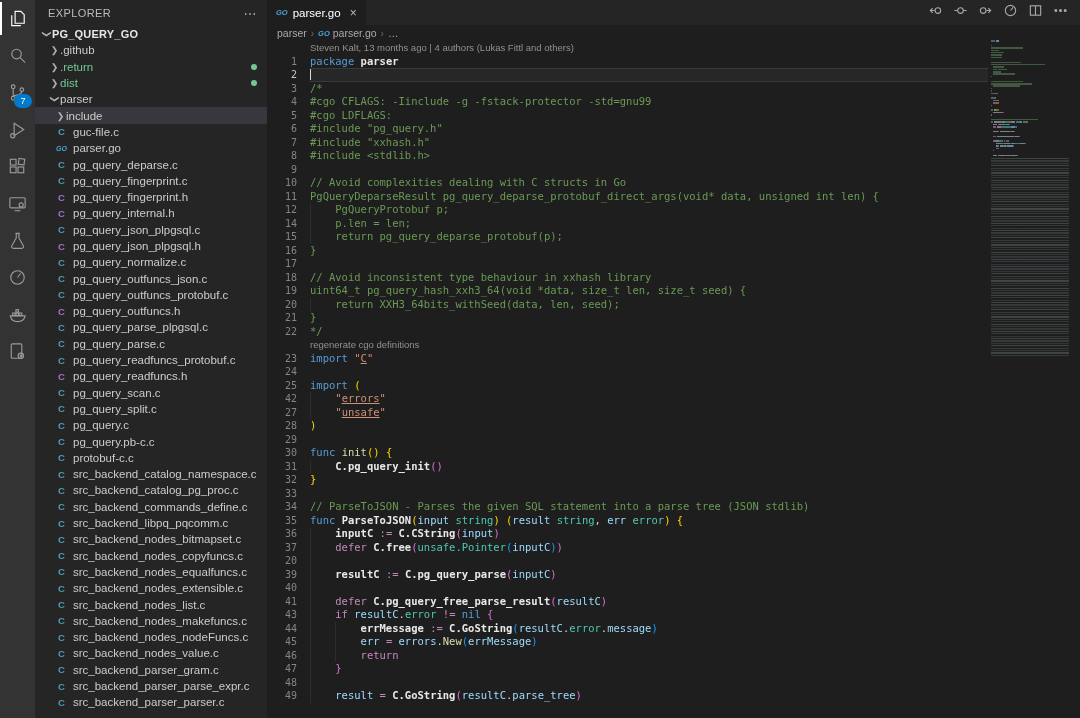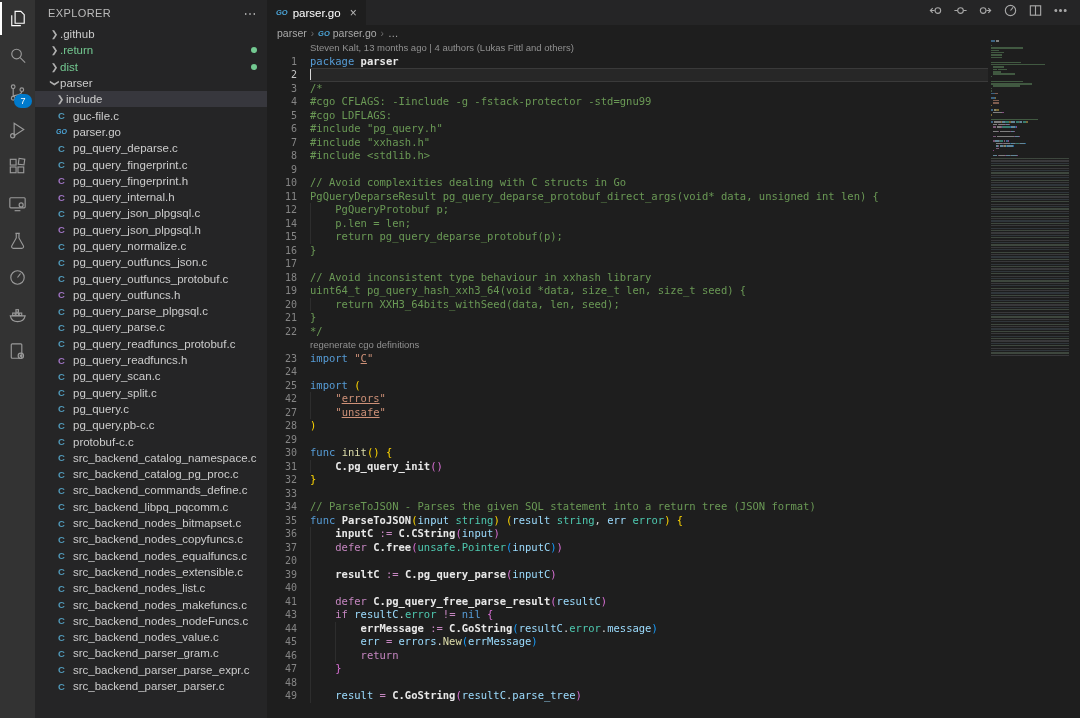--- a/index.html
+++ b/index.html
@@ -147,20 +147,24 @@
           <circle cx="15.5" cy="16.5" r="0.7"></circle>
         </svg>
       </div>
     </nav>
 
   <aside class="sidebar">
     <div class="sb-header">
       <span>EXPLORER</span>
       <span class="dots">⋯</span>
     </div>
+    <div class="row sb-root" style="padding-left:6px;">
+      <span class="chev exp">❯</span>
+      <span class="label">PG_QUERY_GO</span>
+    </div>
     <div id="tree">
         <div class="row" style="padding-left: 14px;">
           <span class="chev">❯</span>
           <span class="">.github</span>
         </div>
         <div class="row" style="padding-left: 14px;">
           <span class="chev">❯</span>
           <span class="green">.return</span>
           <span class="gdot"></span>
         </div>
@@ -401,21 +405,21 @@
         <div class="crow"><span class="ln">24</span><span class="ct"></span></div>
         <div class="crow"><span class="ln">25</span><span class="ct"><span class="t-kw">import</span><span class="t-pl"> </span><span class="t-p1">(</span></span></div>
         <div class="crow"><span class="ln">42</span><span class="ct"><span class="t-pl">    </span><span class="t-str">"</span><span class="t-stru">errors</span><span class="t-str">"</span></span><span class="guide" style="left:43px"></span></div>
         <div class="crow"><span class="ln">27</span><span class="ct"><span class="t-pl">    </span><span class="t-str">"</span><span class="t-stru">unsafe</span><span class="t-str">"</span></span><span class="guide" style="left:43px"></span></div>
         <div class="crow"><span class="ln">28</span><span class="ct"><span class="t-p1">)</span></span></div>
         <div class="crow"><span class="ln">29</span><span class="ct"></span></div>
         <div class="crow"><span class="ln">30</span><span class="ct"><span class="t-kw">func</span><span class="t-pl"> </span><span class="t-fn">init</span><span class="t-p1">()</span><span class="t-pl"> </span><span class="t-p1">{</span></span></div>
         <div class="crow"><span class="ln">31</span><span class="ct"><span class="t-pl">    </span><span class="t-wb">C.pg_query_init</span><span class="t-p2">()</span></span><span class="guide" style="left:43px"></span></div>
         <div class="crow"><span class="ln">32</span><span class="ct"><span class="t-p1">}</span></span></div>
         <div class="crow"><span class="ln">33</span><span class="ct"></span></div>
-        <div class="crow"><span class="ln">34</span><span class="ct"><span class="t-cm">// ParseToJSON - Parses the given SQL statement into a return tree (JSON format)</span></span></div>
+        <div class="crow"><span class="ln">34</span><span class="ct"><span class="t-cm">// ParseToJSON - Parses the given SQL statement into a parse tree (JSON stdlib)</span></span></div>
         <div class="crow"><span class="ln">35</span><span class="ct"><span class="t-kw">func</span><span class="t-pl"> </span><span class="t-wb">ParseToJSON</span><span class="t-p1">(</span><span class="t-vr">input</span><span class="t-pl"> </span><span class="t-typ">string</span><span class="t-p1">)</span><span class="t-pl"> </span><span class="t-p1">(</span><span class="t-vr">result</span><span class="t-pl"> </span><span class="t-typ">string</span><span class="t-pl">, </span><span class="t-vr">err</span><span class="t-pl"> </span><span class="t-typ">error</span><span class="t-p1">)</span><span class="t-pl"> </span><span class="t-p1">{</span></span></div>
         <div class="crow"><span class="ln">36</span><span class="ct"><span class="t-pl">    </span><span class="t-wb">inputC</span><span class="t-pl"> </span><span class="t-ctl">:=</span><span class="t-pl"> </span><span class="t-wb">C.CString</span><span class="t-p2">(</span><span class="t-vr">input</span><span class="t-p2">)</span></span><span class="guide" style="left:43px"></span></div>
         <div class="crow"><span class="ln">37</span><span class="ct"><span class="t-pl">    </span><span class="t-ctl">defer</span><span class="t-pl"> </span><span class="t-wb">C.free</span><span class="t-p2">(</span><span class="t-typ">unsafe.Pointer</span><span class="t-p3">(</span><span class="t-vr">inputC</span><span class="t-p3">)</span><span class="t-p2">)</span></span><span class="guide" style="left:43px"></span></div>
         <div class="crow"><span class="ln">20</span><span class="ct"></span><span class="guide" style="left:43px"></span></div>
         <div class="crow"><span class="ln">39</span><span class="ct"><span class="t-pl">    </span><span class="t-wb">resultC</span><span class="t-pl"> </span><span class="t-ctl">:=</span><span class="t-pl"> </span><span class="t-wb">C.pg_query_parse</span><span class="t-p2">(</span><span class="t-vr">inputC</span><span class="t-p2">)</span></span><span class="guide" style="left:43px"></span></div>
         <div class="crow"><span class="ln">40</span><span class="ct"></span><span class="guide" style="left:43px"></span></div>
         <div class="crow"><span class="ln">41</span><span class="ct"><span class="t-pl">    </span><span class="t-ctl">defer</span><span class="t-pl"> </span><span class="t-wb">C.pg_query_free_parse_result</span><span class="t-p2">(</span><span class="t-vr">resultC</span><span class="t-p2">)</span></span><span class="guide" style="left:43px"></span></div>
         <div class="crow"><span class="ln">43</span><span class="ct"><span class="t-pl">    </span><span class="t-ctl">if</span><span class="t-pl"> </span><span class="t-vr">resultC</span><span class="t-pl">.</span><span class="t-typ">error</span><span class="t-pl"> </span><span class="t-ctl">!=</span><span class="t-pl"> </span><span class="t-kw">nil</span><span class="t-pl"> </span><span class="t-p2">{</span></span><span class="guide" style="left:43px"></span></div>
         <div class="crow"><span class="ln">44</span><span class="ct"><span class="t-pl">        </span><span class="t-wb">errMessage</span><span class="t-pl"> </span><span class="t-ctl">:=</span><span class="t-pl"> </span><span class="t-wb">C.GoString</span><span class="t-p3">(</span><span class="t-vr">resultC</span><span class="t-pl">.</span><span class="t-typ">error</span><span class="t-pl">.</span><span class="t-vr">message</span><span class="t-p3">)</span></span><span class="guide" style="left:43px"></span><span class="guide" style="left:68.28px"></span></div>
         <div class="crow"><span class="ln">45</span><span class="ct"><span class="t-pl">        </span><span class="t-vr">err</span><span class="t-pl"> </span><span class="t-ctl">=</span><span class="t-pl"> </span><span class="t-vr">errors</span><span class="t-pl">.</span><span class="t-fn">New</span><span class="t-p3">(</span><span class="t-vr">errMessage</span><span class="t-p3">)</span></span><span class="guide" style="left:43px"></span><span class="guide" style="left:68.28px"></span></div>

